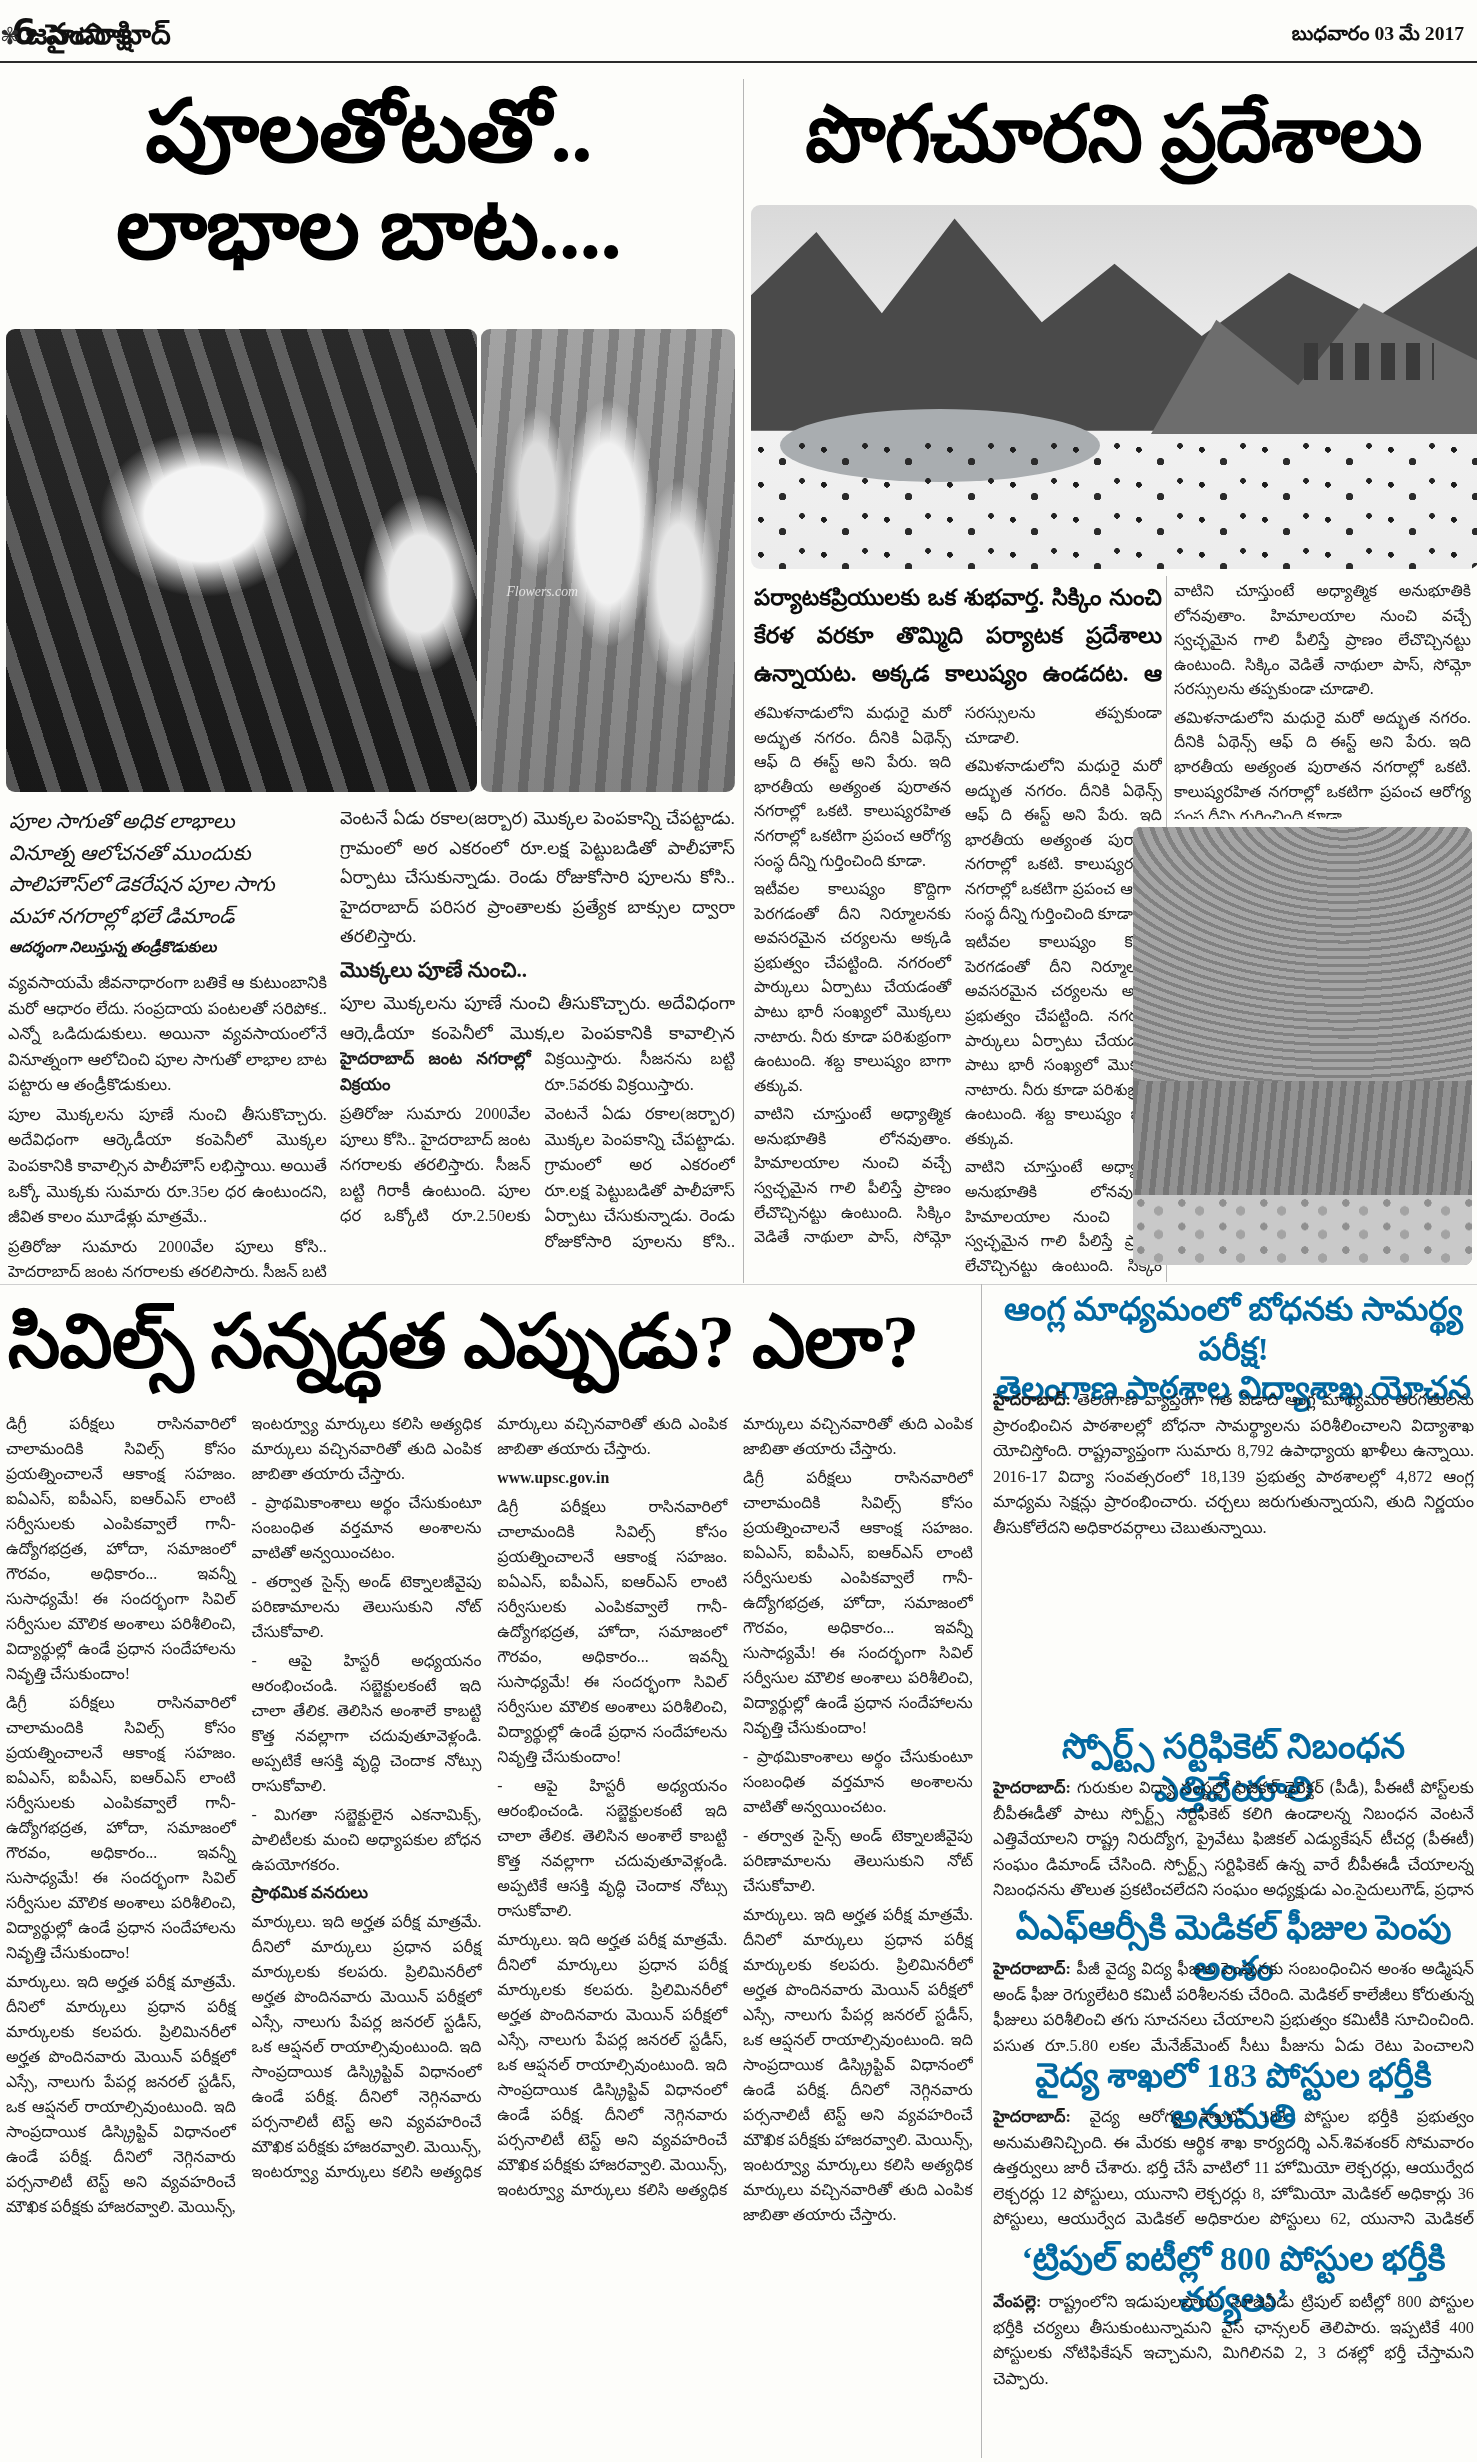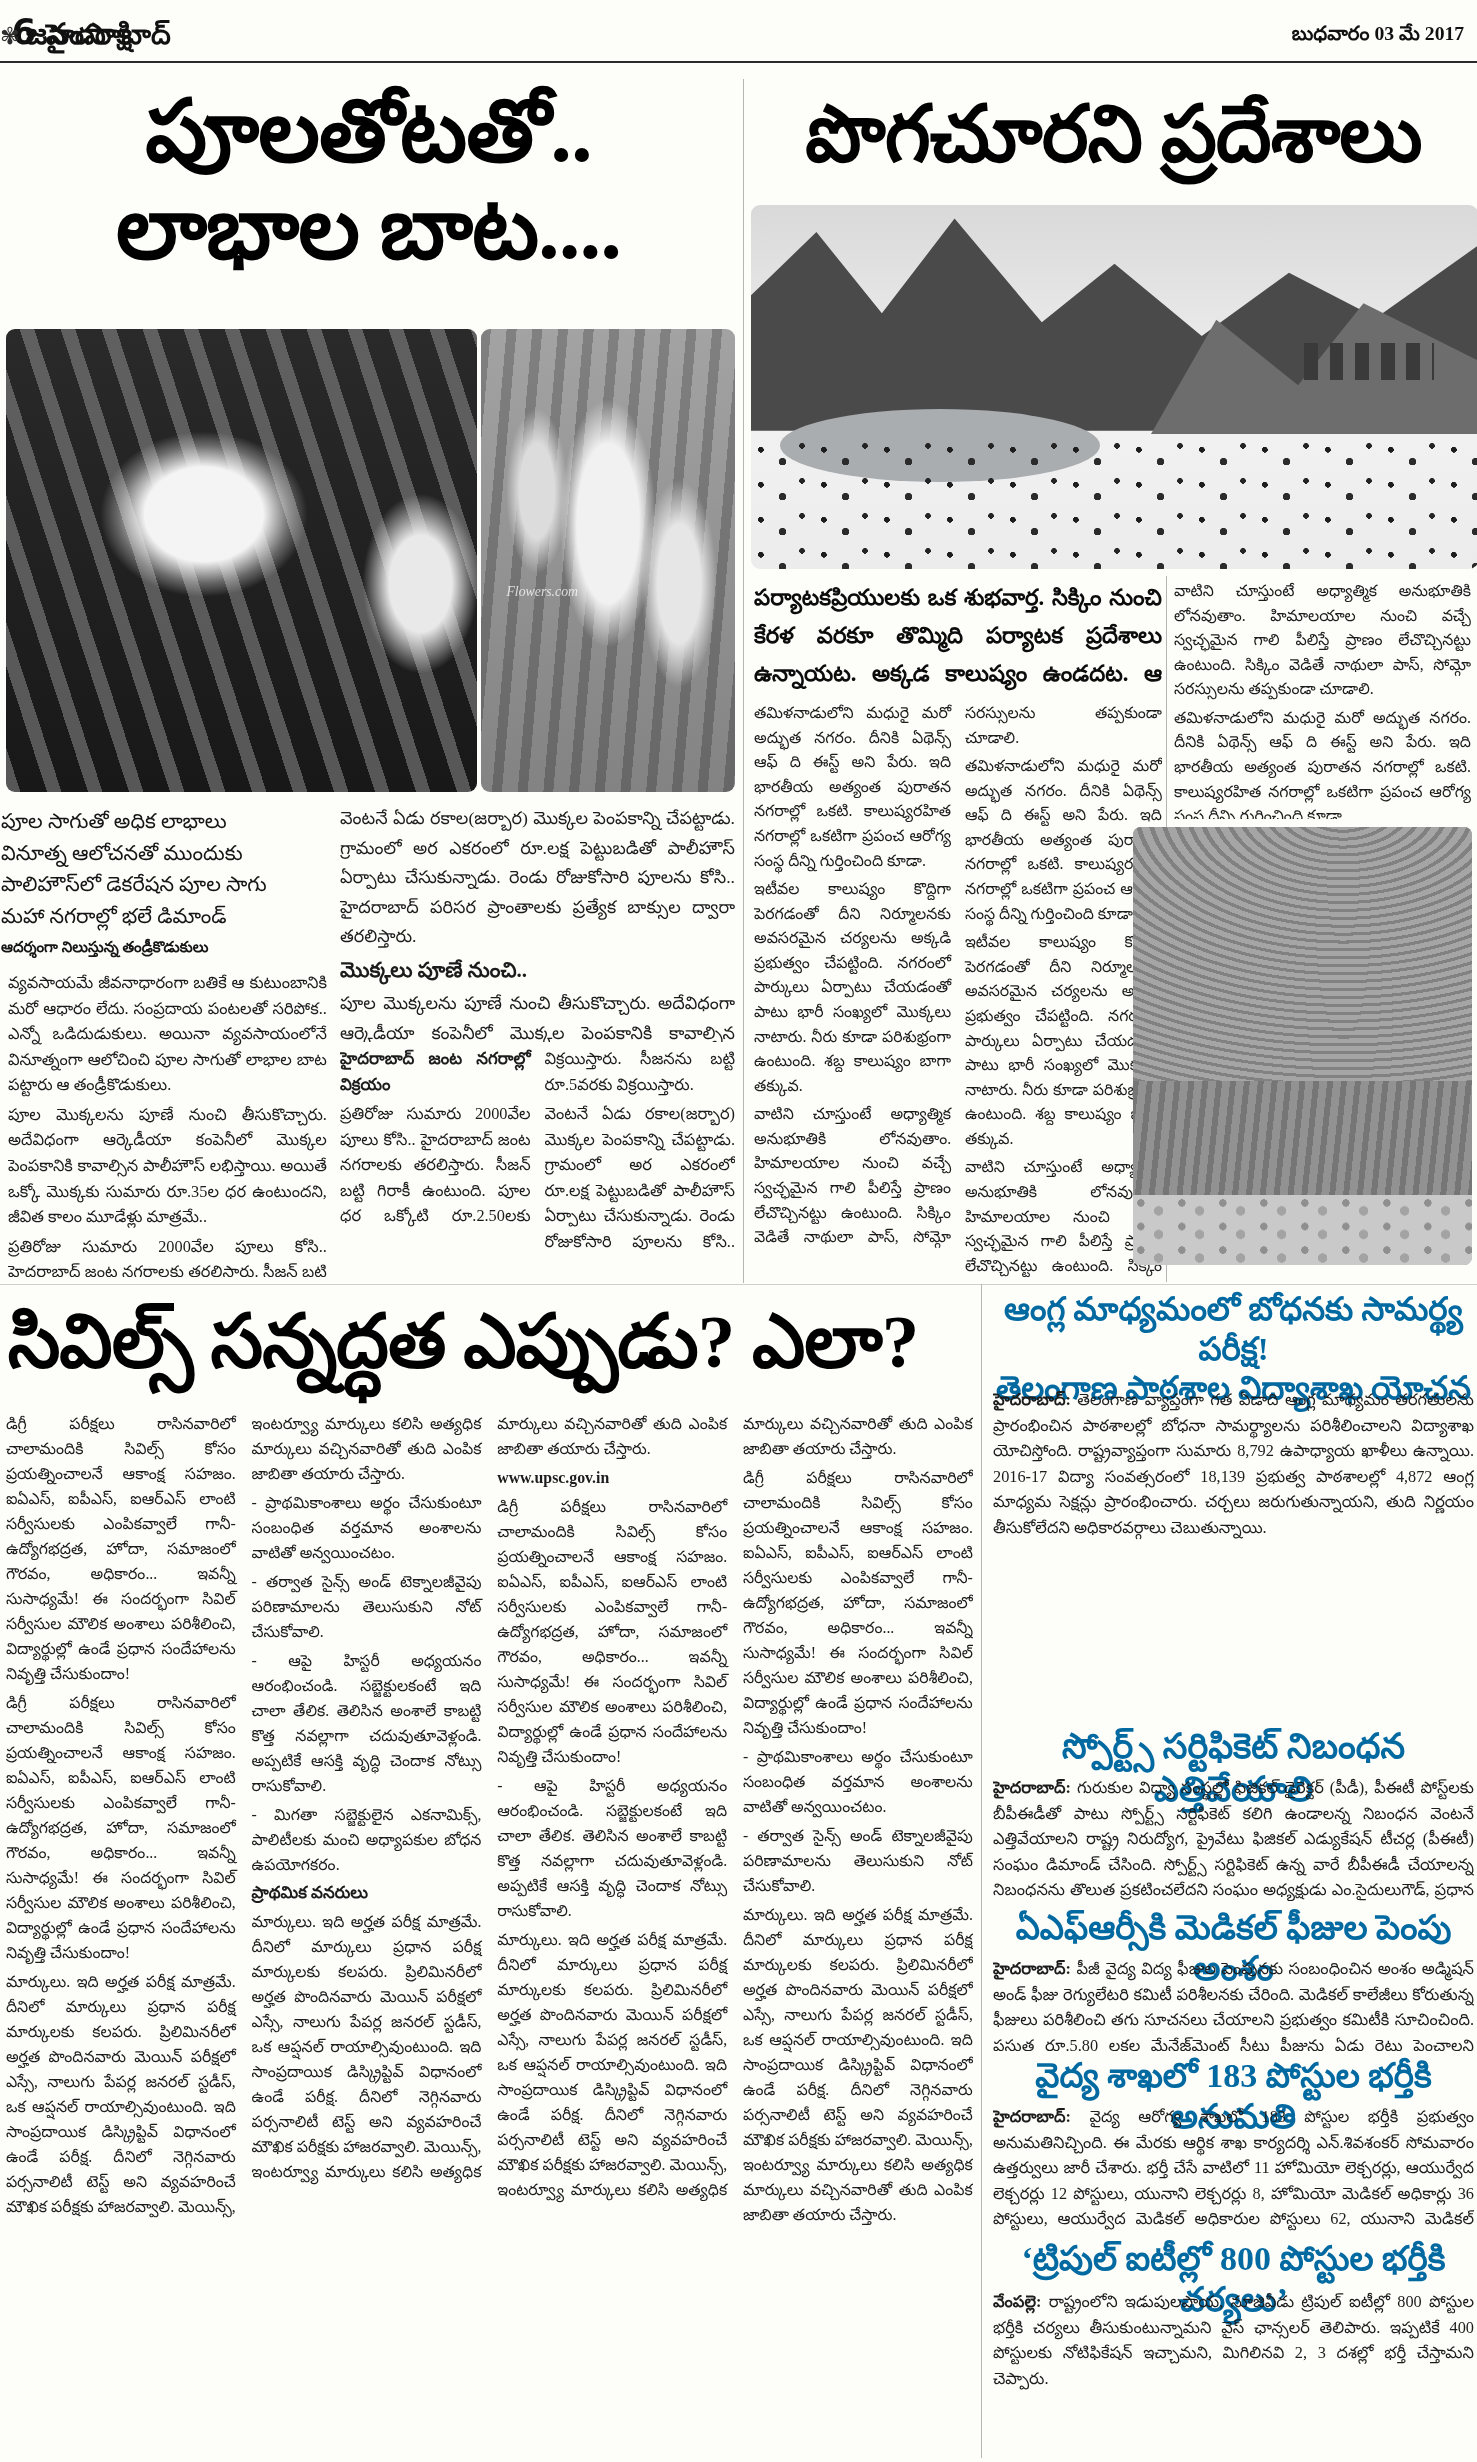--- a/index.html
+++ b/index.html
@@ -92,21 +92,21 @@
   <div class="abs hl-huge hl-flower" style="left:0;top:83px;width:737px;">
     <div>పూలతోటతో..</div>
     <div>లాభాల బాట....</div>
   </div>
 
   <div class="abs photo ph-flower1" style="left:5.9px;top:329px;width:471px;height:463px;"></div>
   <div class="abs photo ph-flower2" style="left:481px;top:329px;width:254px;height:463px;">
     <span class="watermark">Flowers.com</span>
   </div>
 
-  <div class="abs" style="left:1px;top:806px;width:319px;">
+  <div class="abs" style="left:9px;top:806px;width:319px;font-style:italic;">
     <div class="deck-item">పూల సాగుతో అధిక లాభాలు</div>
     <div class="deck-item">వినూత్న ఆలోచనతో ముందుకు</div>
     <div class="deck-item">పాలిహౌస్‌లో డెకరేషన పూల సాగు</div>
     <div class="deck-item">మహా నగరాల్లో భలే డిమాండ్</div>
     <div class="deck-item bold">ఆదర్శంగా నిలుస్తున్న తండ్రీకొడుకులు</div>
   </div>
 
   <div class="abs body-txt" style="left:7.9px;top:970px;width:319px;height:307px;">
     <p>వ్యవసాయమే జీవనాధారంగా బతికే ఆ కుటుంబానికి మరో ఆధారం లేదు. సంప్రదాయ పంటలతో సరిపోక.. ఎన్నో ఒడిదుడుకులు. అయినా వ్యవసాయంలోనే వినూత్నంగా ఆలోచించి పూల సాగుతో లాభాల బాట పట్టారు ఆ తండ్రీకొడుకులు.</p>
     <p>పూల మొక్కలను పూణే నుంచి తీసుకొచ్చారు. అదేవిధంగా ఆర్కెడీయా కంపెనీలో మొక్కల పెంపకానికి కావాల్సిన పాలీహౌస్ లభిస్తాయి. అయితే ఒక్కో మొక్కకు సుమారు రూ.35ల ధర ఉంటుందని, జీవిత కాలం మూడేళ్లు మాత్రమే..</p>

